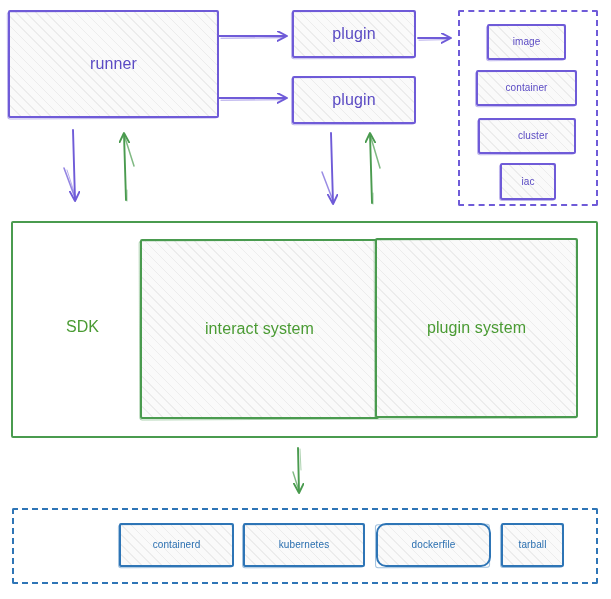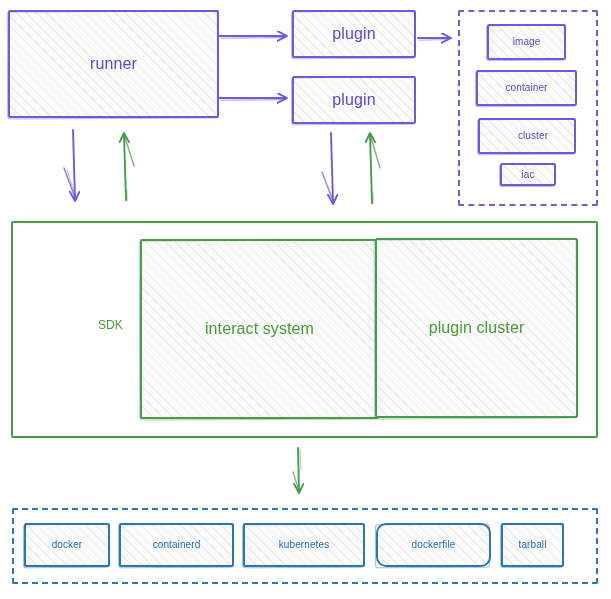--- a/index.html
+++ b/index.html
@@ -84,23 +84,22 @@
   #arrows{
     position:absolute;
     left:0;top:0;
     width:611px;height:599px;
     pointer-events:none;
     z-index:5;
   }
   .txt-free{
     position:absolute;
     z-index:4;
-    font-size:12px;
+    font-size:16px;
     white-space:nowrap;
-    margin-left:32px;
   }
 </style>
 </head>
 <body>
 
 <div id="canvas">
 
   <svg id="arrows" viewBox="0 0 611 599" xmlns="http://www.w3.org/2000/svg">
     <defs>
       <marker id="ahP" markerWidth="11" markerHeight="11" refX="9" refY="5.5" orient="auto" markerUnits="userSpaceOnUse">
@@ -171,39 +170,36 @@
 
   <div class="node purple" style="left:487px;top:24px;width:79px;height:36px;">
     <span class="lbl sm">image</span>
   </div>
   <div class="node purple" style="left:476px;top:70px;width:101px;height:36px;text-align:center;">
     <span class="lbl sm">container</span>
   </div>
   <div class="node purple" style="left:478px;top:118px;width:98px;height:36px;padding-left:12px;">
     <span class="lbl sm">cluster</span>
   </div>
-  <div class="node purple" style="left:500px;top:163px;width:56px;height:23px;">
+  <div class="node purple" style="left:500px;top:163px;width:56px;height:37px;">
     <span class="lbl sm">iac</span>
   </div>
 
   <div class="node green plain" style="left:11px;top:221px;width:587px;height:217px;border-width:2.5px;"></div>
   <div class="txt-free" style="left:66px;top:318px;color:#4a9b33;">SDK</div>
 
   <div class="node green" style="left:140px;top:239px;width:239px;height:180px;">
     <span class="lbl">interact system</span>
   </div>
   <div class="node green" style="left:375px;top:238px;width:203px;height:180px;">
-    <span class="lbl">plugin cluster</span>
+    <span class="lbl">plugin system</span>
   </div>
 
   <div class="group blue" style="left:12px;top:508px;width:586px;height:76px;"></div>
 
-  <div class="node blue" style="left:24px;top:523px;width:86px;height:44px;">
-    <span class="lbl sm">docker</span>
-  </div>
   <div class="node blue" style="left:119px;top:523px;width:115px;height:44px;">
     <span class="lbl sm">containerd</span>
   </div>
   <div class="node blue" style="left:243px;top:523px;width:122px;height:44px;">
     <span class="lbl sm">kubernetes</span>
   </div>
   <div class="node blue" style="left:376px;top:523px;width:115px;height:44px;border-radius:10px;">
     <span class="lbl sm">dockerfile</span>
   </div>
   <div class="node blue" style="left:501px;top:523px;width:63px;height:44px;">

